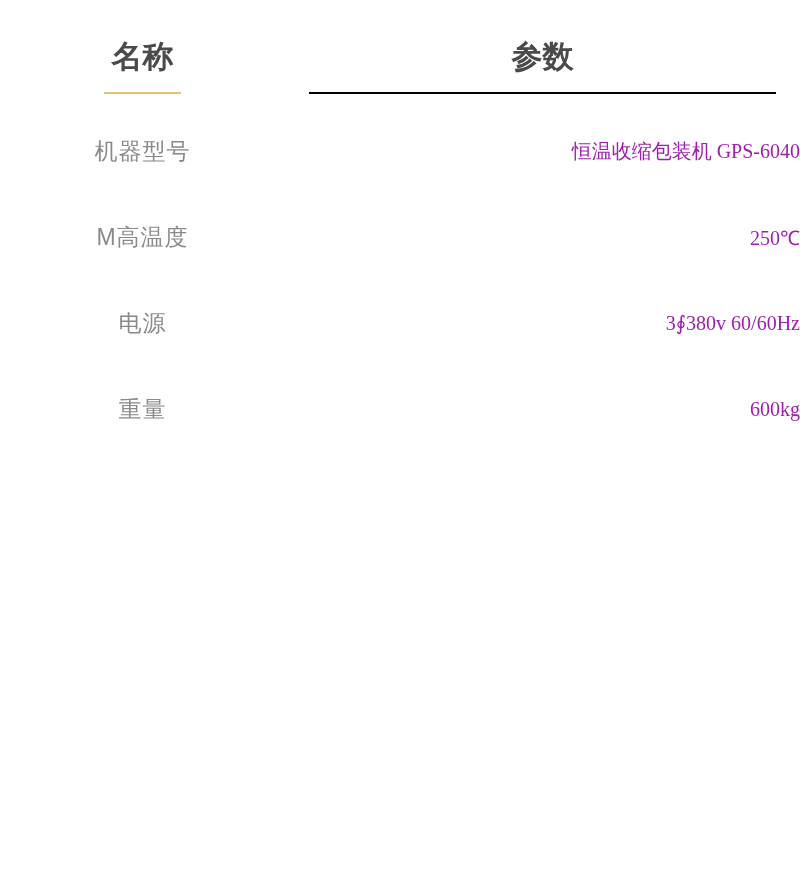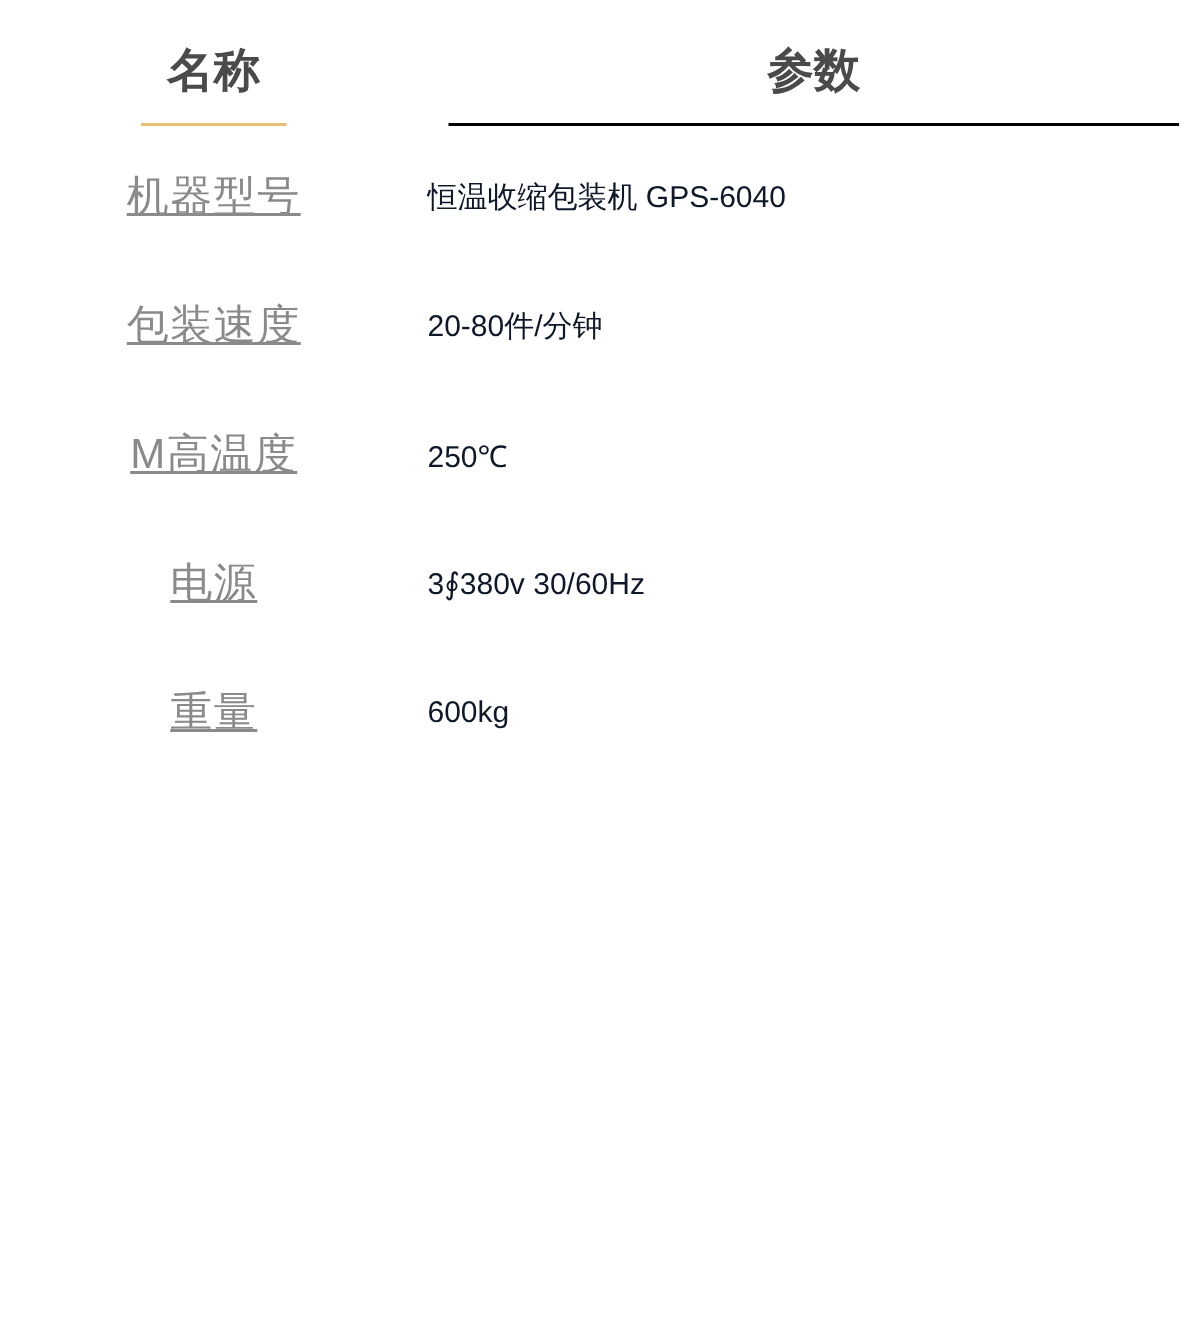--- a/index.html
+++ b/index.html
@@ -16,21 +16,21 @@
   }
   .spec-table {
     width: 800px;
     border-collapse: collapse;
     table-layout: fixed;
   }
   .spec-table col.col-name { width: 285px; }
   .spec-table col.col-value { width: 515px; }
 
   .header-row th {
-    padding: 4px;
+    padding: 14px;
     vertical-align: bottom;
   }
   .header-cell {
     text-align: center;
     font-size: 31px;
     font-weight: bold;
     color: #4a4a4a;
     padding-top: 22px;
     padding-bottom: 14px;
   }
@@ -43,29 +43,29 @@
     margin: 0 10px;
   }
 
   .spec-row td {
     padding: 0;
     vertical-align: middle;
     height: 86px;
   }
   .cell-name {
     text-align: center;
-    font-size: 28px;
+    font-size: 23px;
     color: #8a8a8a;
     letter-spacing: 1px;
-    text-decoration: underline;
   }
   .cell-value {
-    text-align: left;
+    text-align: right;
     font-size: 19px;
-    color: #0f172a;
+    color: #a21caf;
+    font-family: Liberation Serif, serif;
   }
   .cell-value.big {
     font-size: 20px;
   }
   .filler-row td {
     height: 120px;
   }
 </style>
 </head>
 <body>
@@ -84,30 +84,26 @@
         <div class="header-cell header-value">参数</div>
       </th>
     </tr>
   </thead>
   <tbody>
     <tr class="spec-row">
       <td class="cell-name">机器型号</td>
       <td class="cell-value big">恒温收缩包装机 GPS-6040</td>
     </tr>
     <tr class="spec-row">
-      <td class="cell-name">包装速度</td>
-      <td class="cell-value big">20-80件/分钟</td>
-    </tr>
-    <tr class="spec-row">
       <td class="cell-name">M高温度</td>
       <td class="cell-value big">250℃</td>
     </tr>
     <tr class="spec-row">
       <td class="cell-name">电源</td>
-      <td class="cell-value big">3∮380v 30/60Hz</td>
+      <td class="cell-value big">3∮380v 60/60Hz</td>
     </tr>
     <tr class="spec-row">
       <td class="cell-name">重量</td>
       <td class="cell-value big">600kg</td>
     </tr>
     <tr class="filler-row">
       <td></td>
       <td></td>
     </tr>
   </tbody>

